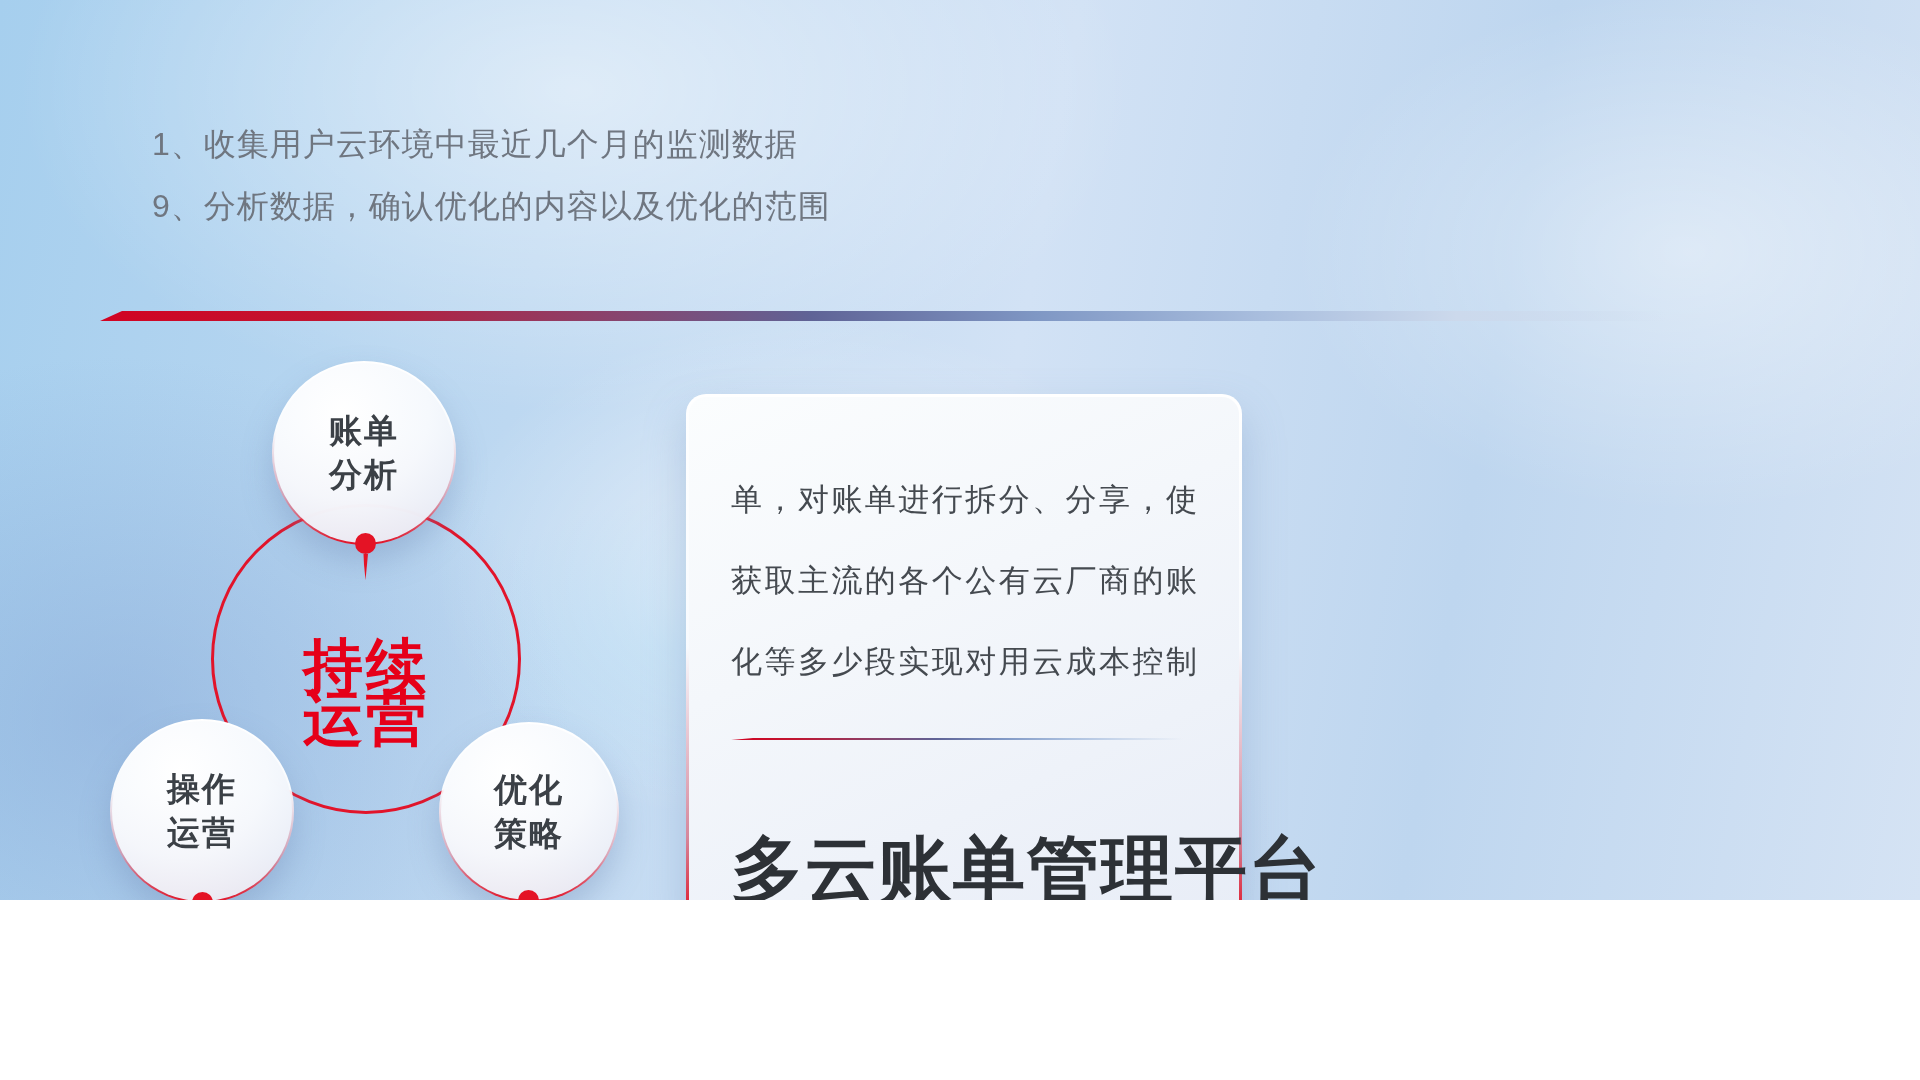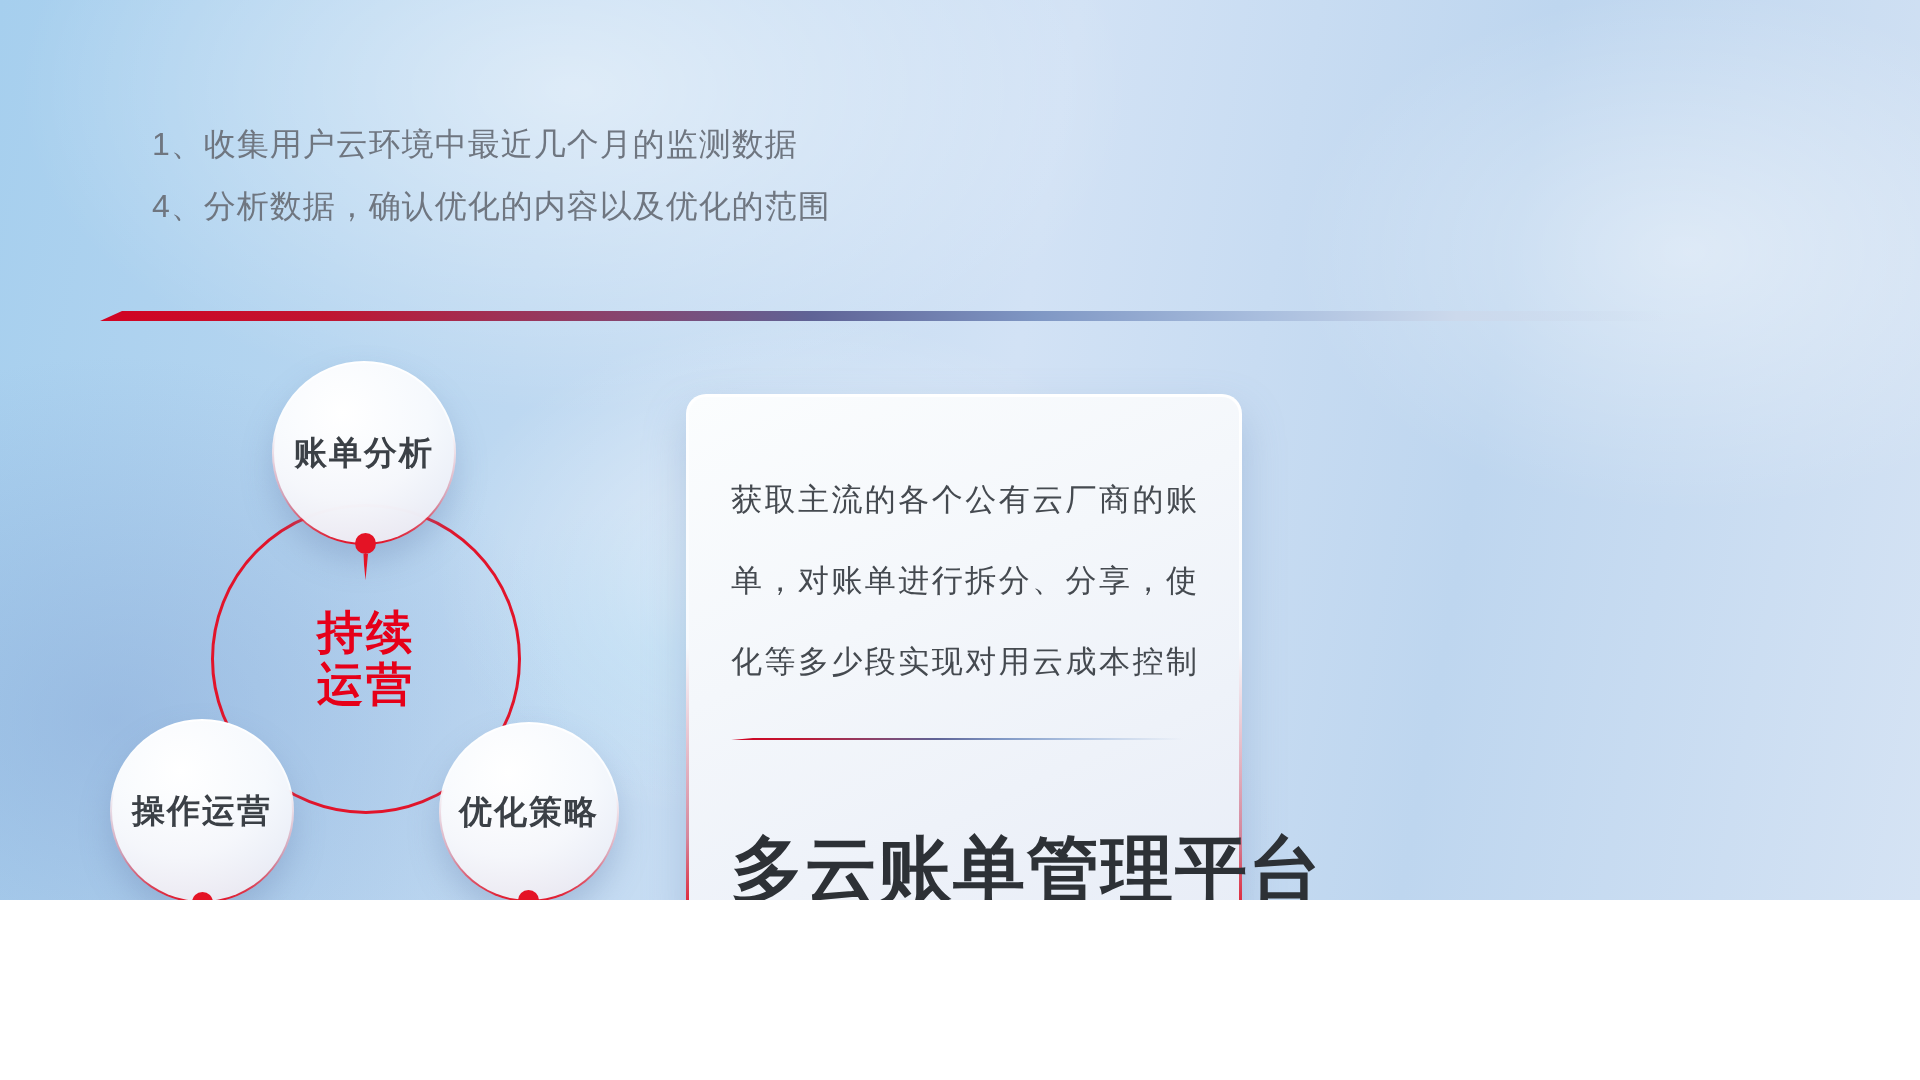--- a/index.html
+++ b/index.html
@@ -30,27 +30,27 @@
   
   #big-circle{position:absolute;left:211px;top:504px;width:304px;height:304px;
     border:3px solid #e2142a;border-radius:50%;}
   .node{position:absolute;border-radius:50%;padding:2px;box-sizing:border-box;
     background:linear-gradient(to top,#e11226 0%,rgba(238,120,135,0.55) 26%,
                rgba(255,255,255,0.92) 62%,#ffffff 100%);
     box-shadow:0 16px 30px rgba(108,135,178,0.35);}
   .node-inner{width:100%;height:100%;border-radius:50%;
     background:radial-gradient(circle at 38% 28%, rgba(255,255,255,0.99) 0%,
                rgba(246,249,253,0.97) 50%, rgba(227,234,246,0.96) 100%);
-    display:flex;flex-direction:row;align-items:center;justify-content:center;
+    display:flex;flex-direction:column;align-items:center;justify-content:center;
     color:#3b4046;font-weight:600;font-size:33px;line-height:44px;letter-spacing:2px;}
   #node-top{left:272px;top:361px;width:184px;height:184px;}
   #node-bl{left:110px;top:719px;width:184px;height:184px;text-align:center;}
   #node-br{left:439px;top:722px;width:180px;height:180px;}
-  #center-label{position:absolute;left:246px;top:606px;width:240px;text-align:center;
-    color:#e60019;font-size:46px;font-weight:800;line-height:52px;letter-spacing:3px;}
+  #center-label{position:absolute;left:246px;top:641px;width:240px;text-align:center;
+    color:#e60019;font-size:60px;font-weight:800;line-height:52px;letter-spacing:3px;}
   .dot{position:absolute;width:21px;height:21px;border-radius:50%;background:#e41325;}
   .dot::after{content:"";position:absolute;left:50%;top:100%;transform:translateX(-50%);
     width:5px;height:26px;background:#e41325;clip-path:polygon(0 0,100% 0,50% 100%);}
   #dot-top{left:355px;top:533px;}
   #dot-bl{left:192px;top:892px;}
   #dot-br{left:518px;top:890px;}
   
   .card{position:absolute;top:394px;width:556px;height:527px;border-radius:20px;
     padding:3px;box-sizing:border-box;
     background:linear-gradient(to top,#e01022 0%,rgba(225,65,85,0.55) 16%,
@@ -67,21 +67,21 @@
   .card-title{margin-top:82px;text-align:center;font-size:72px;font-weight:800;
     color:#2d3136;letter-spacing:2px;white-space:nowrap;}
 </style>
 </head>
 <body>
 
 <div id="stage">
 
   <div id="list-left" class="proc-list">
     <div class="item">1、收集用户云环境中最近几个月的监测数据</div>
-    <div class="item">4、分析数据，确认优化的内容以及优化的范围</div>
+    <div class="item">9、分析数据，确认优化的内容以及优化的范围</div>
   </div>
 
   <div id="main-divider" class="divider"></div>
 
   <div id="big-circle"></div>
 
   <div id="center-label">
     <div>持续</div>
     <div>运营</div>
   </div>
@@ -105,22 +105,22 @@
     </div>
   </div>
 
   <div id="dot-top" class="dot"></div>
   <div id="dot-bl" class="dot"></div>
   <div id="dot-br" class="dot"></div>
 
   <div id="card-billing" class="card">
     <div class="card-inner">
       <div class="card-body">
+        <div class="card-line">单，对账单进行拆分、分享，使</div>
         <div class="card-line">获取主流的各个公有云厂商的账</div>
-        <div class="card-line">单，对账单进行拆分、分享，使</div>
         <div class="card-line">化等多少段实现对用云成本控制</div>
       </div>
       <div class="card-divider divider"></div>
       <div class="card-title">多云账单管理平台</div>
     </div>
   </div>
 
 
 </div>
 

